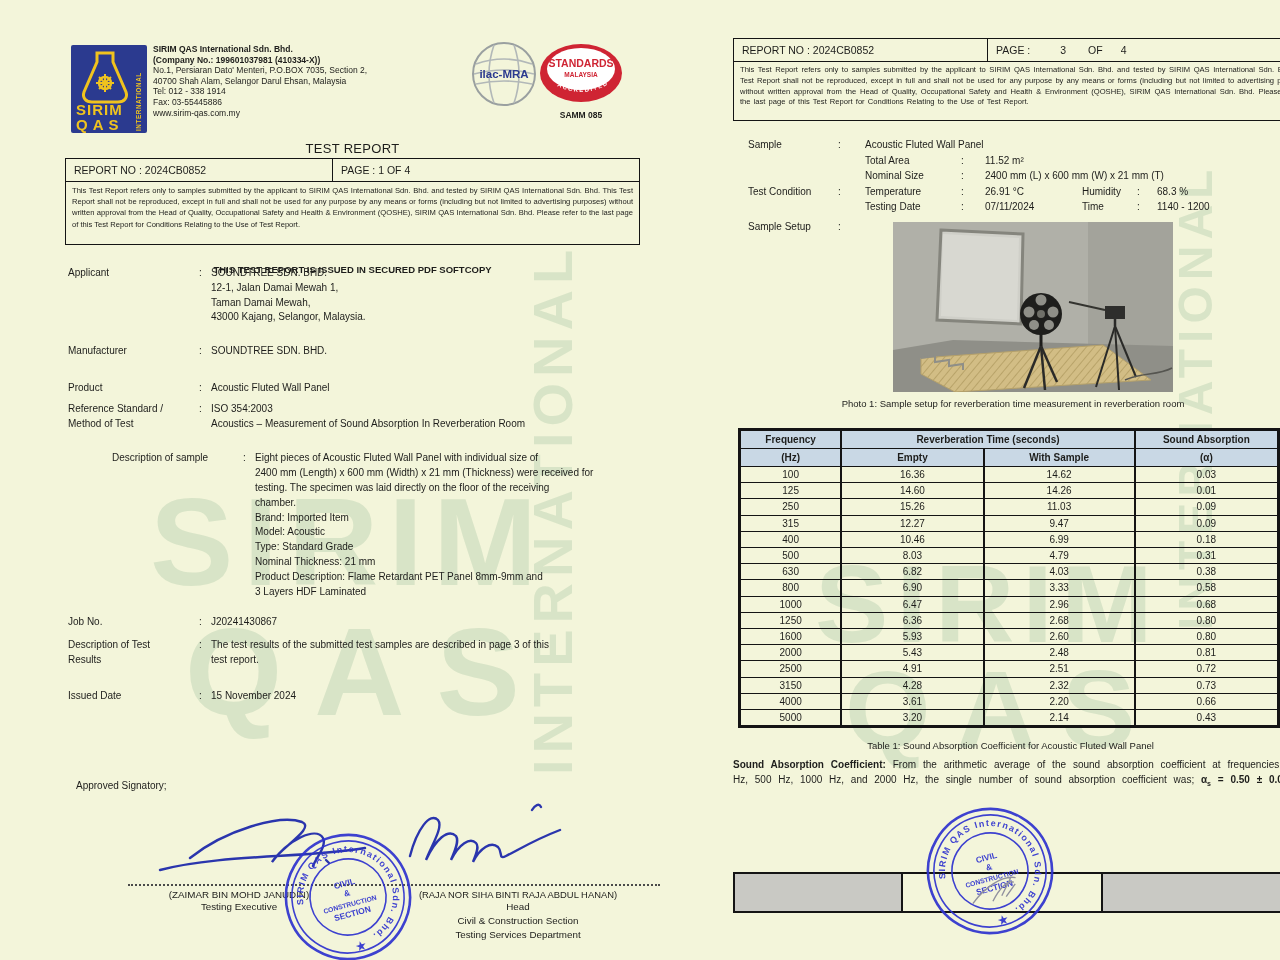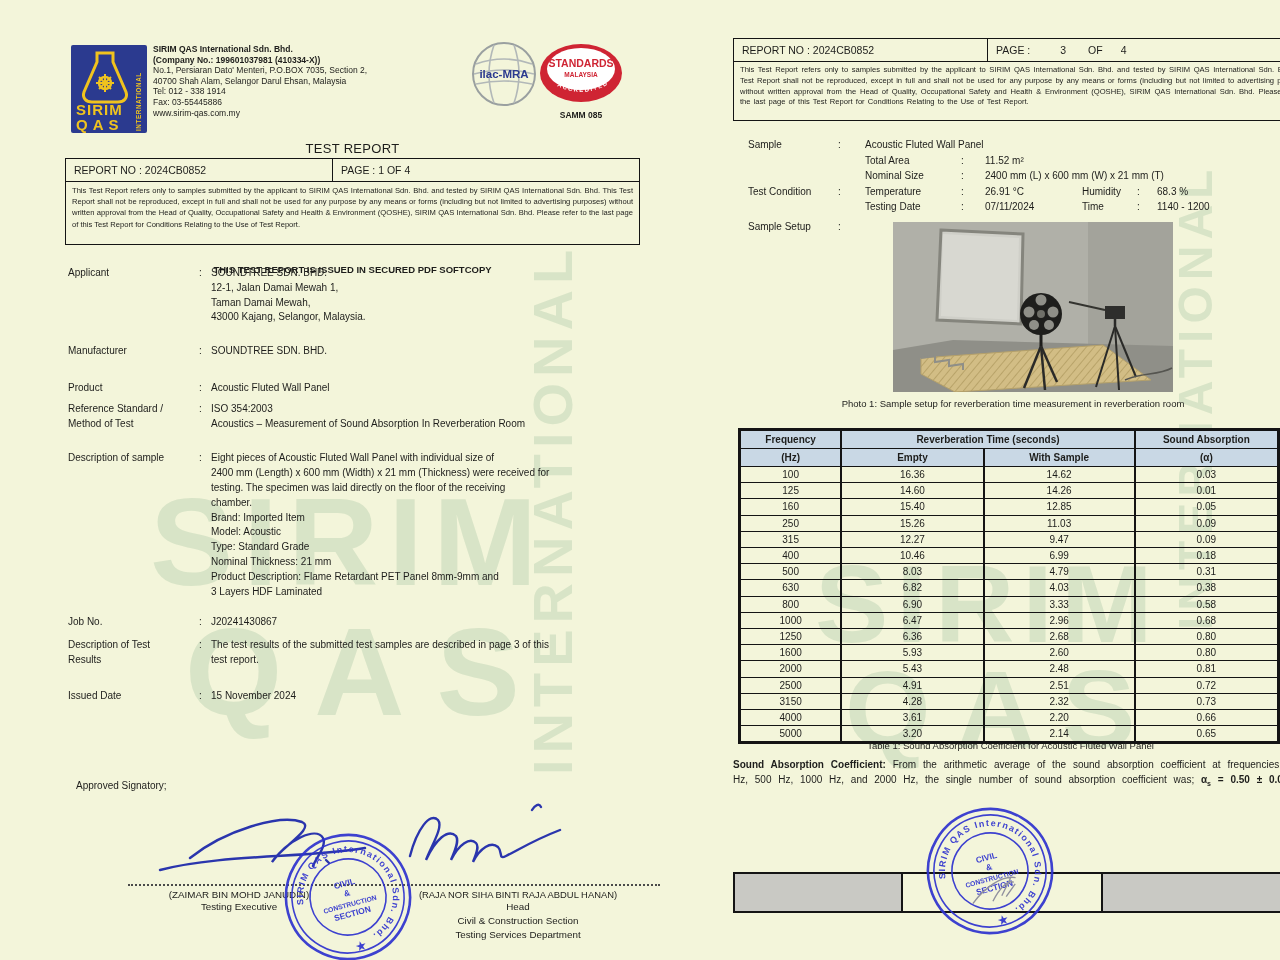--- a/index.html
+++ b/index.html
@@ -178,21 +178,21 @@
       <div class="f-colon colon"></div>
       <div class="f-value">Acoustic Fluted Wall Panel</div>
     </div>
     <div class="field-row" style="margin-bottom: 20px;">
       <div class="f-label">Reference Standard /
 Method of Test</div>
       <div class="f-colon colon"></div>
       <div class="f-value">ISO 354:2003
 Acoustics – Measurement of Sound Absorption In Reverberation Room</div>
     </div>
-    <div class="field-row" style="margin-bottom: 16px;">
+    <div class="field-row" style="margin-bottom: 16px; margin-left: 44px;">
       <div class="f-label">Description of sample</div>
       <div class="f-colon colon"></div>
       <div class="f-value">Eight pieces of Acoustic Fluted Wall Panel with individual size of
 2400 mm (Length) x 600 mm (Width) x 21 mm (Thickness) were received for
 testing. The specimen was laid directly on the floor of the receiving
 chamber.
 Brand: Imported Item
 Model: Acoustic
 Type: Standard Grade
 Nominal Thickness: 21 mm
@@ -388,26 +388,20 @@
         <td>14.62</td>
         <td>0.03</td>
       </tr>
       <tr>
         <td>125</td>
         <td>14.60</td>
         <td>14.26</td>
         <td>0.01</td>
       </tr>
       <tr>
-        <td>160</td>
-        <td>15.40</td>
-        <td>12.85</td>
-        <td>0.05</td>
-      </tr>
-      <tr>
         <td>250</td>
         <td>15.26</td>
         <td>11.03</td>
         <td>0.09</td>
       </tr>
       <tr>
         <td>315</td>
         <td>12.27</td>
         <td>9.47</td>
         <td>0.09</td>
@@ -475,21 +469,21 @@
       <tr>
         <td>4000</td>
         <td>3.61</td>
         <td>2.20</td>
         <td>0.66</td>
       </tr>
       <tr>
         <td>5000</td>
         <td>3.20</td>
         <td>2.14</td>
-        <td>0.65</td>
+        <td>0.43</td>
       </tr>
     </tbody>
 </table>
 <div class="layer tbl-cap abs">Table 1: Sound Absorption Coefficient for Acoustic Fluted Wall Panel</div>
 
 <div class="layer coeff abs">
   <span class="bold">Sound Absorption Coefficient:</span><span> From the arithmetic average of the sound absorption coefficient at frequencies of 250 Hz, 500 Hz, 1000 Hz, and 2000 Hz, the single number of sound absorption coefficient was; </span><span class="bold">α</span><sub class="bold">s</sub><span class="bold"> = 0.50 ± 0.0009*</span>
 </div>
 
 <div class="layer bot-row abs">

